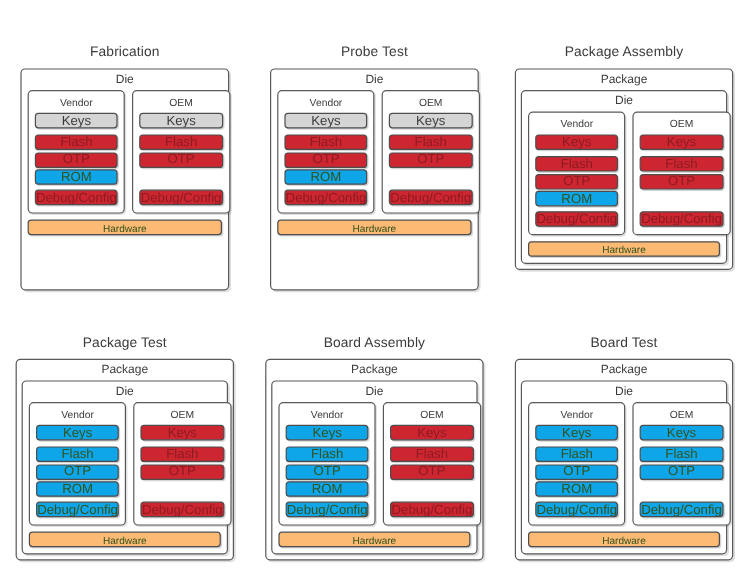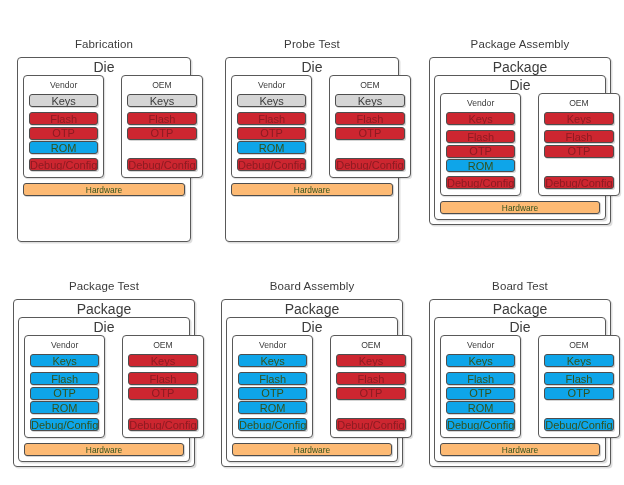--- a/index.html
+++ b/index.html
@@ -65,30 +65,30 @@
     flex: 1;
   }
   .panel.no-pkg .die-box {
     width: 174px;
   }
   .panel.has-pkg .die-box {
     width: 100%;
   }
 
   .container-label {
-    font-size: 14px;
+    font-size: 10px;
     color: #3b3b3b;
     text-align: center;
     line-height: 12px;
     padding-bottom: 2px;
   }
 
   .columns {
     display: flex;
-    gap: 17px;
+    gap: 6px;
     justify-content: space-between;
   }
 
   .col-box {
     flex: 1;
     border: 1.2px solid #595959;
     border-radius: 4px;
     background: #ffffff;
     box-sizing: border-box;
     padding: 3px 5px 6px 5px;

